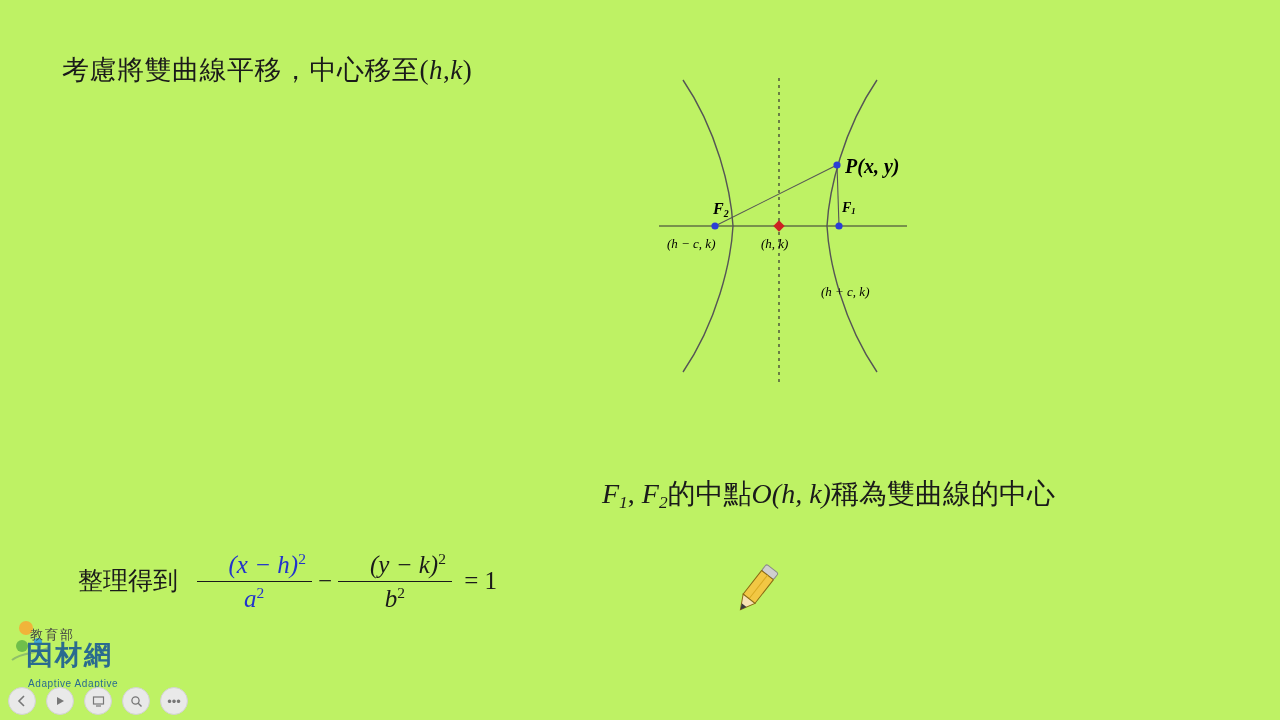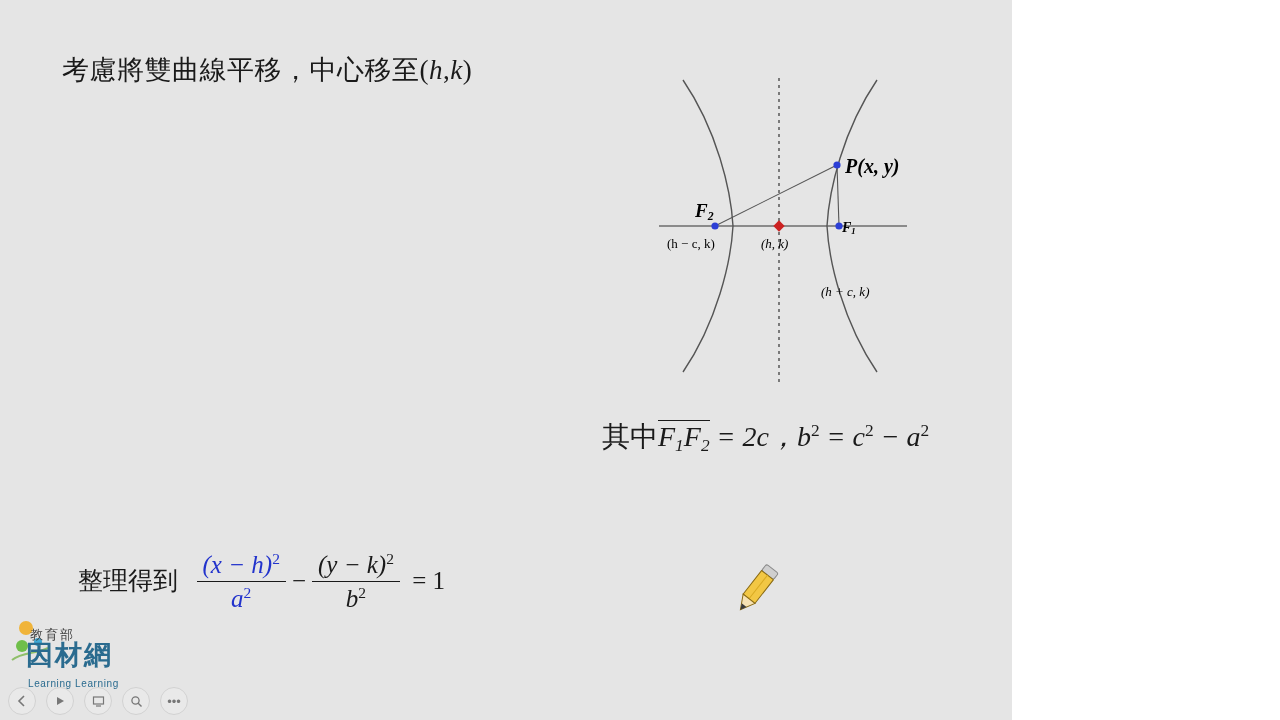--- a/index.html
+++ b/index.html
@@ -5,22 +5,22 @@
   * { box-sizing: border-box; }
   html, body {
     margin: 0; padding: 0;
     width: 1280px; height: 720px;
     background: #ffffff;
     font-family: "Liberation Serif", serif;
     overflow: hidden;
   }
   #page {
     position: relative;
-    width: 1012px; height: 720px;
-    background: #e5e5e5;
+    width: 1280px; height: 720px;
+    background: #bef264;
     padding-left: 44px;
   }
 
   
   .heading {
     position: absolute;
     left: 62px; top: 52px;
     font-size: 27px;
     color: #1a1a1a;
     letter-spacing: 0.5px;
@@ -60,21 +60,21 @@
 
   
   .frac {
     display: inline-block;
     vertical-align: middle;
     text-align: center;
     margin: 0 6px;
     position: relative;
     top: -2px;
   }
-  .frac .num { display: block; padding: 0 6px 2px 6px; }
+  .frac .num { display: block; padding: 0 6px 2px 6px; margin-left: 26px; }
   .frac .den {
     display: block;
     border-top: 1.7px solid #1a1a1a;
     padding: 2px 6px 0 6px;
     font-family: Liberation Serif, serif;
   }
   .blue { color: #2233cc; }
 
   
   #pencil {
@@ -155,34 +155,34 @@
       <circle cx="194" cy="156" r="3.6" fill="#2c3fd6"></circle>
       <circle cx="192" cy="95" r="3.6" fill="#2c3fd6"></circle>
 
       <g>
         <rect x="130" y="152" width="8" height="8" fill="#cc2222" transform="rotate(45 134 156)"></rect>
       </g>
     </svg>
 
     <div style="position:absolute; left:200px; top:85px; font-size:20px; font-style:italic; font-weight:bold;"><span>P(x, y)</span></div>
 
-    <div style="position:absolute; left:50px; top:130px; font-size:19px; font-style:italic; font-weight:bold;"><span>F</span><span class="sub" style="font-weight:bold;">2</span></div>
-
-    <div style="position:absolute; left:197px; top:130px; font-size:14px; font-style:italic; font-weight:bold;margin-top:20px;"><span>F</span><span class="sub" style="font-weight:bold;">1</span></div>
-
-    <div style="position:absolute; left:22px; top:166px; font-size:13px; ">(h − c, k)</div>
+    <div style="position:absolute; left:68px; top:130px; font-size:16px; font-style:italic; font-weight:bold;"><span>F</span><span class="sub" style="font-weight:bold;">2</span></div>
+
+    <div style="position:absolute; left:197px; top:130px; font-size:14px; font-style:italic; font-weight:bold;"><span>F</span><span class="sub" style="font-weight:bold;">1</span></div>
+
+    <div style="position:absolute; left:22px; top:166px; font-size:13px; font-style:italic;">(h − c, k)</div>
     <div style="position:absolute; left:116px; top:166px; font-size:13px; font-style:italic;">(h, k)</div>
     <div style="position:absolute; left:176px; top:166px; font-size:13px; font-style:italic;margin-top:48px;">(h + c, k)</div>
   </div>
 
 
   <div class="mathline m-left2"><span>整理得到</span>&nbsp;&nbsp;<span class="frac"><span class="num blue it"><span>(x − h)</span><span class="supn">2</span></span><span class="den blue it"><span>a</span><span class="supn">2</span></span></span><span>−</span><span class="frac"><span class="num it"><span>(y − k)</span><span class="supn">2</span></span><span class="den it"><span>b</span><span class="supn">2</span></span></span>&nbsp;<span>= 1</span></div>
 
-  <div class="mathline m-right1"><span>其中</span><span class="seg"><span class="it">F</span><span class="sub">1</span><span class="it">F</span><span class="sub">2</span></span><span class="it"> = 2c，b</span><span class="supn">2</span><span class="it"> = c</span><span class="supn">2</span><span class="it"> − a</span><span class="supn">2</span></div>
-
+
+  <div class="mathline m-right2"><span class="it">F</span><span class="sub">1</span><span>, </span><span class="it">F</span><span class="sub">2</span><span>的中點</span><span class="it">O</span><span class="it">(h, k)</span><span>稱為雙曲線的中心</span></div>
 
   <div id="pencil">
     <svg width="58" height="62" viewBox="0 0 58 62" xmlns="http://www.w3.org/2000/svg">
       <g transform="rotate(38 29 31)">
         <rect x="20" y="4" width="15" height="8" rx="2" fill="#cfcfcf" stroke="#8a8a8a" stroke-width="1"></rect>
         <rect x="20" y="12" width="15" height="30" fill="#f2c744" stroke="#8a6a12" stroke-width="1"></rect>
         <line x1="27.5" y1="12" x2="27.5" y2="42" stroke="#d9ab23" stroke-width="1"></line>
         <polygon points="20,42 35,42 27.5,56" fill="#f6e2b4" stroke="#8a6a12" stroke-width="1"></polygon>
         <polygon points="24.5,50 30.5,50 27.5,56" fill="#3b3b3b"></polygon>
       </g>
@@ -191,21 +191,21 @@
 
   <div id="logo">
     <svg width="200" height="80" viewBox="0 0 200 80" xmlns="http://www.w3.org/2000/svg" style="position:absolute;left:0;top:0;">
       <circle cx="18" cy="16" r="7" fill="#f0b43a"></circle>
       <circle cx="14" cy="34" r="6" fill="#6fbf4a"></circle>
       <circle cx="30" cy="30" r="4" fill="#3fa9d6"></circle>
       <path d="M4 48 C 14 40, 28 42, 40 36" stroke="#8fbf6a" stroke-width="2" fill="none"></path>
     </svg>
     <div class="lg-min">教育部</div>
     <div class="lg-cn">因材網</div>
-    <div class="lg-en">Learning Learning</div>
+    <div class="lg-en">Adaptive Adaptive</div>
   </div>
 
   <div id="toolbar">
     <div class="tb-btn">
       <svg width="12" height="12" viewBox="0 0 12 12">
           <path d="M8 1 L3 6 L8 11" fill="none" stroke="#777" stroke-width="1.6"></path>
         </svg>
     </div>
     <div class="tb-btn">
       <svg width="12" height="12" viewBox="0 0 12 12">

